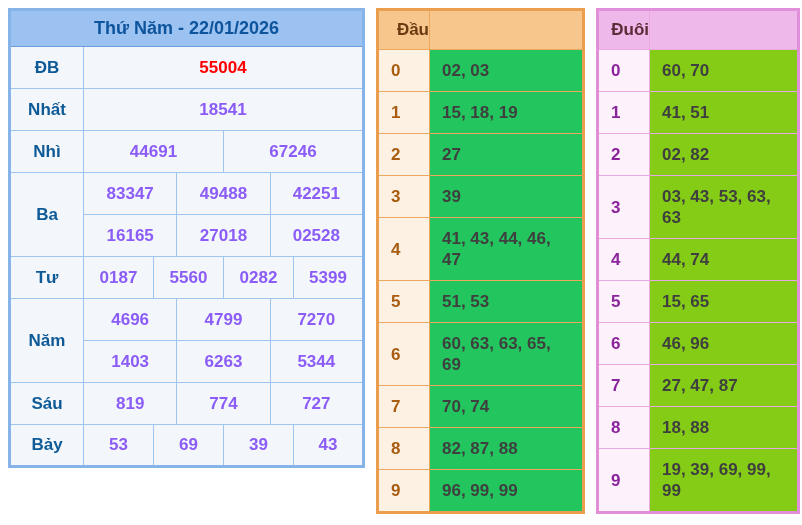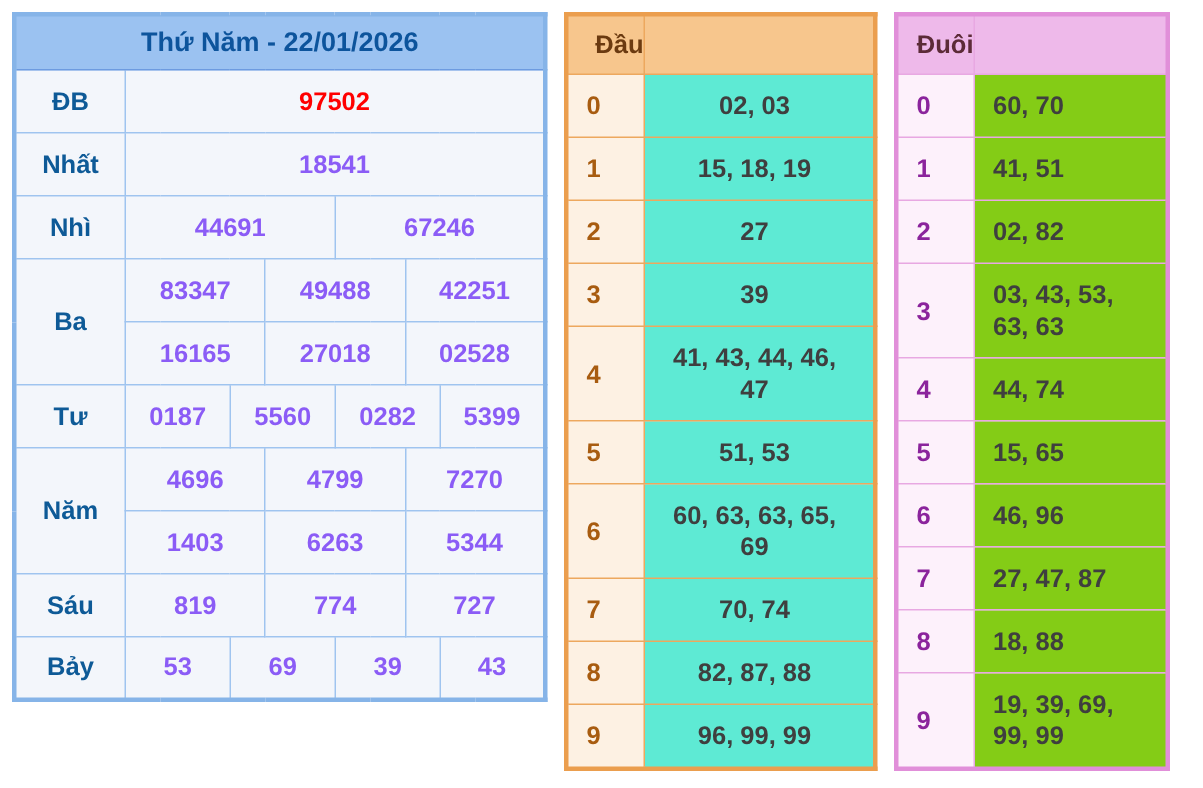--- a/index.html
+++ b/index.html
@@ -52,24 +52,24 @@
     font-size: 17px;
     text-align: left;
     padding: 10px 18px 10px 12px;
     vertical-align: middle;
     line-height: 21px;
   }
   .dau { width: 209px; border: 3px solid #eb9e4e; }
   .dau th, .dau td { border: 1px solid #eda85e; }
   .dau thead th { background: #f7c68d; color: #6b3a10; }
   .dau tbody th { background: #fdf1e3; color: #a85c10; }
-  .dau tbody td { background: #5eead4; color: #3f3f3f; text-align: center; }
+  .dau tbody td { background: #22c55e; color: #3f3f3f; }
   .dau col.c-digit { width: 52px; }
 
-  .duoi { width: 184px; border: 3px solid #e18fd9; }
+  .duoi { width: 204px; border: 3px solid #e18fd9; }
   .duoi th, .duoi td { border: 1px solid #e8a8e2; }
   .duoi thead th { background: #eeb9ea; color: #5c2b38; }
   .duoi tbody th { background: #fdf1fb; color: #8b249c; }
   .duoi tbody td { background: #84cc16; color: #3f3f3f; }
   .duoi col.c-digit { width: 52px; }
 
   .results col.c-label { width: 74px; }
 </style>
 </head>
 <body>
@@ -93,21 +93,21 @@
         <col>
     </colgroup>
     <thead>
       <tr>
         <th class="title" colspan="13">Thứ Năm - 22/01/2026</th>
       </tr>
     </thead>
     <tbody>
         <tr>
           <th rowspan="1">ĐB</th>
-          <td colspan="12" class="special">97502</td>
+          <td colspan="12" class="special">55004</td>
         </tr>
         <tr>
           <th rowspan="1">Nhất</th>
           <td colspan="12">18541</td>
         </tr>
         <tr>
           <th rowspan="1">Nhì</th>
           <td colspan="6">44691</td>
           <td colspan="6">67246</td>
         </tr>

